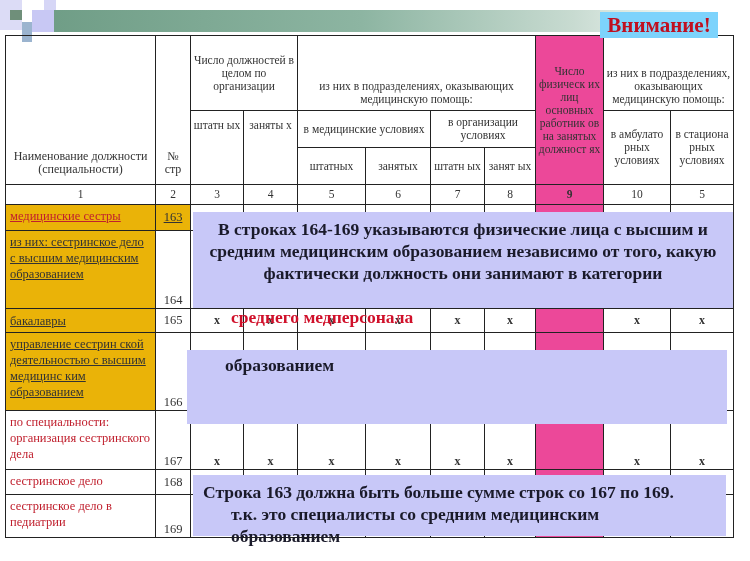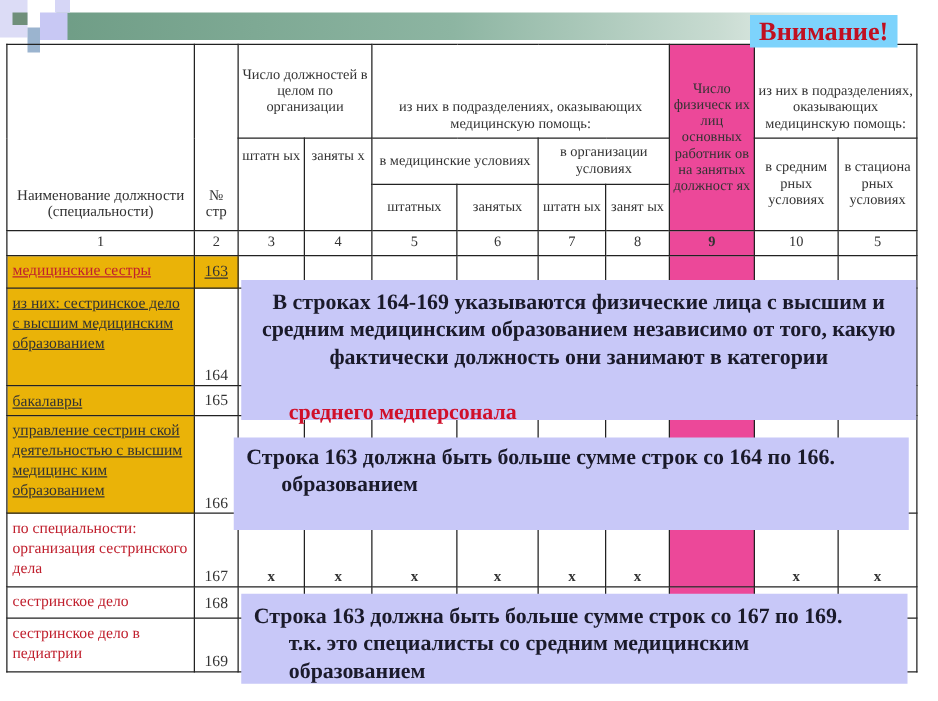--- a/index.html
+++ b/index.html
@@ -54,21 +54,21 @@
     <td colspan="2">Число должностей в целом по организации</td>
     <td colspan="4" style="vertical-align:bottom;padding-bottom:4px;">из них в подразделениях, оказывающих медицинскую помощь:</td>
     <td rowspan="3" class="gray">Число физическ их лиц основных работник ов на занятых должност ях</td>
     <td colspan="2" style="vertical-align:bottom;padding-bottom:4px;">из них в подразделениях, оказывающих медицинскую помощь:</td>
   </tr>
   <tr style="height:37px">
     <td rowspan="2" style="vertical-align:top;padding-top:8px;">штатн ых</td>
     <td rowspan="2" style="vertical-align:top;padding-top:8px;">заняты х</td>
     <td colspan="2">в медицинские условиях</td>
     <td colspan="2">в организации условиях</td>
-    <td rowspan="2">в средним рных условиях</td>
+    <td rowspan="2">в амбулато рных условиях</td>
     <td rowspan="2">в стациона рных условиях</td>
   </tr>
   <tr style="height:37px">
     <td>штатных</td>
     <td>занятых</td>
     <td>штатн ых</td>
     <td>занят ых</td>
   </tr>
   <tr style="height:20px">
     <td>1</td>
@@ -179,27 +179,26 @@
         <td></td>
     <td class="gray"></td>
         <td></td>
         <td></td>
   </tr>
 </tbody>
   </table>
 
 <div class="attention">Внимание!</div>
 
-<div class="note" style="left:193px;top:224px;width:540px;height:112px;text-align:center;padding-top:6px;box-sizing:border-box;">
+<div class="note" style="left:193px;top:212px;width:540px;height:96px;text-align:center;padding-top:6px;box-sizing:border-box;">
   <span>В строках 164-169 указываются физические лица с высшим и средним медицинским образованием независимо от того, какую фактически должность они занимают в категории</span>
   <div style="text-align:left;padding-left:38px;margin-top:22px;"><span class="red">среднего медперсонала</span></div>
 </div>
 
 <div class="note" style="left:187px;top:350px;width:540px;height:74px;padding:4px 10px;box-sizing:border-box;">
-  <div>Строка 163 должна быть больше сумме строк со 164 по 166.</div>
   <div style="padding-left:28px;">образованием</div>
 </div>
 
-<div class="note" style="left:193px;top:475px;width:533px;height:72px;padding:6px 10px;box-sizing:border-box;">
+<div class="note" style="left:193px;top:475px;width:533px;height:61px;padding:6px 10px;box-sizing:border-box;">
   <div>Строка 163 должна быть больше сумме строк со 167 по 169.</div>
   <div style="padding-left:28px;">т.к. это специалисты со средним медицинским</div>
   <div style="padding-left:28px;">образованием</div>
 </div>
 
 </body></html>

